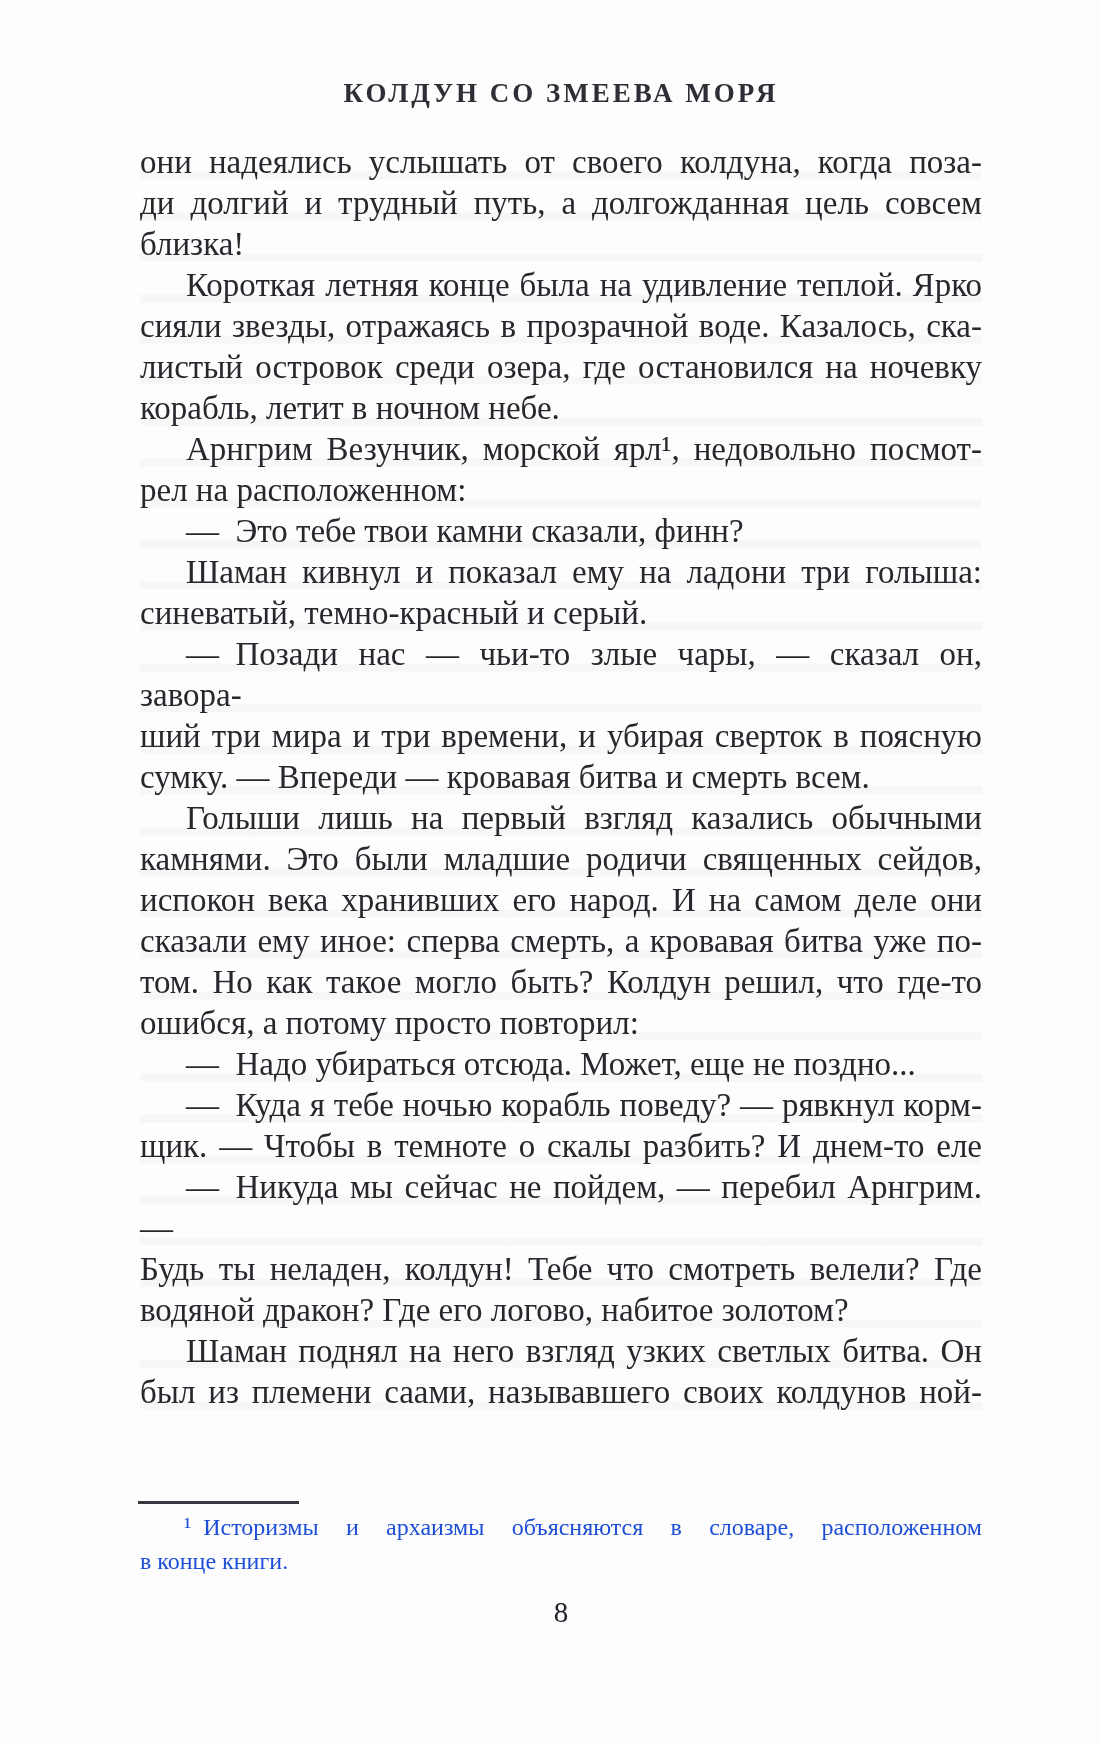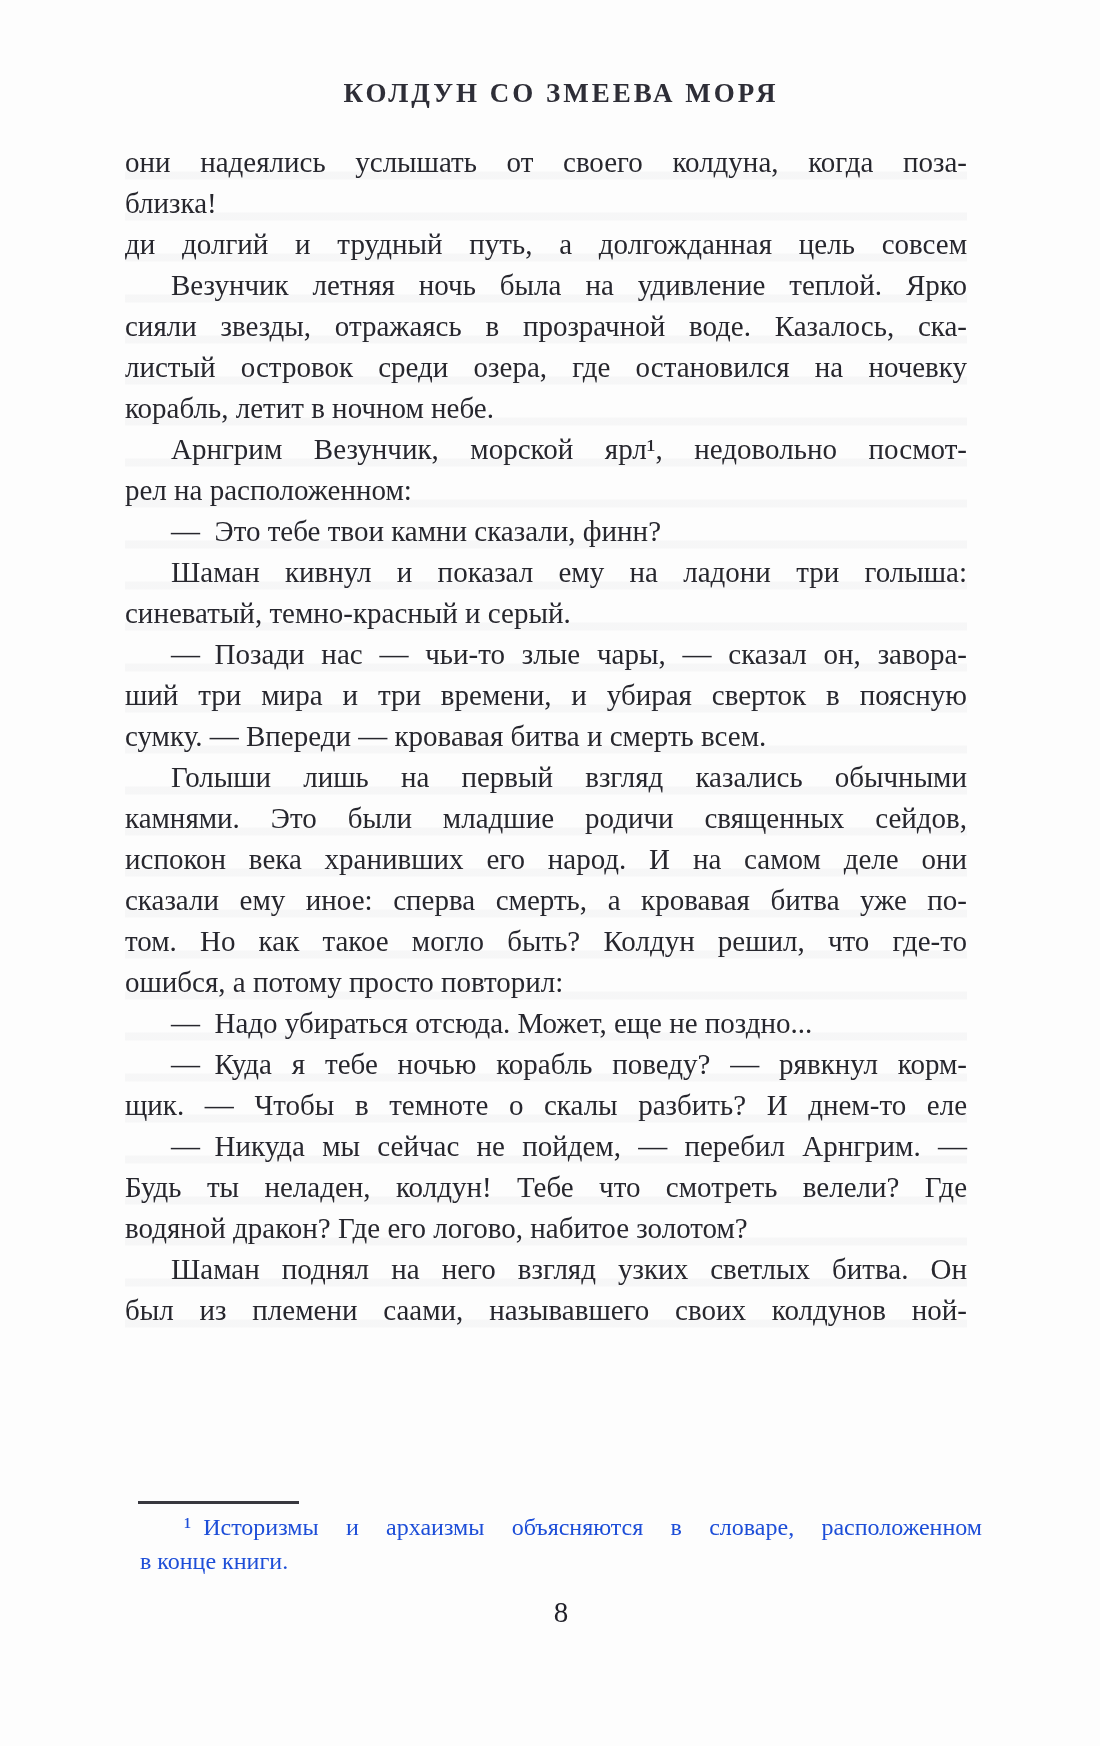--- a/index.html
+++ b/index.html
@@ -25,23 +25,23 @@
     text-align: center;
     font-size: 27px;
     font-weight: 600;
     letter-spacing: 3px;
     color: #2e2e37;
   }
   
   .text-block {
     position: absolute;
     top: 142px;
-    left: 125px;
+    left: 140px;
     width: 842px;
-    font-size: 29px;
+    font-size: 33px;
     line-height: 41px;
     color: #27272e;
     
     background: repeating-linear-gradient(
       to bottom,
       rgba(130,134,144,0.0) 0px,
       rgba(130,134,144,0.0) 29px,
       rgba(130,134,144,0.055) 30px,
       rgba(130,134,144,0.055) 37px,
       rgba(130,134,144,0.0) 38px,
@@ -89,23 +89,23 @@
   }
 </style>
 </head>
 <body>
 
 <div class="page">
   <div class="running-head">КОЛДУН СО ЗМЕЕВА МОРЯ</div>
 
   <div class="text-block" id="body-text">
       <div class="line">они надеялись услышать от своего колдуна, когда поза-</div>
+      <div class="line">ди долгий и трудный путь, а долгожданная цель совсем</div>
       <div class="line endline">близка!</div>
-      <div class="line">ди долгий и трудный путь, а долгожданная цель совсем</div>
-      <div class="line indent">Везунчик летняя ночь была на удивление теплой. Ярко</div>
+      <div class="line indent">Короткая летняя конце была на удивление теплой. Ярко</div>
       <div class="line">сияли звезды, отражаясь в прозрачной воде. Казалось, ска-</div>
       <div class="line">листый островок среди озера, где остановился на ночевку</div>
       <div class="line endline">корабль, летит в ночном небе.</div>
       <div class="line indent">Арнгрим Везунчик, морской ярл¹, недовольно посмот-</div>
       <div class="line endline">рел на расположенном:</div>
       <div class="line indent endline">— Это тебе твои камни сказали, финн?</div>
       <div class="line indent">Шаман кивнул и показал ему на ладони три голыша:</div>
       <div class="line endline">синеватый, темно-красный и серый.</div>
       <div class="line indent">— Позади нас — чьи-то злые чары, — сказал он, завора-</div>
       <div class="line">ший три мира и три времени, и убирая сверток в поясную</div>

